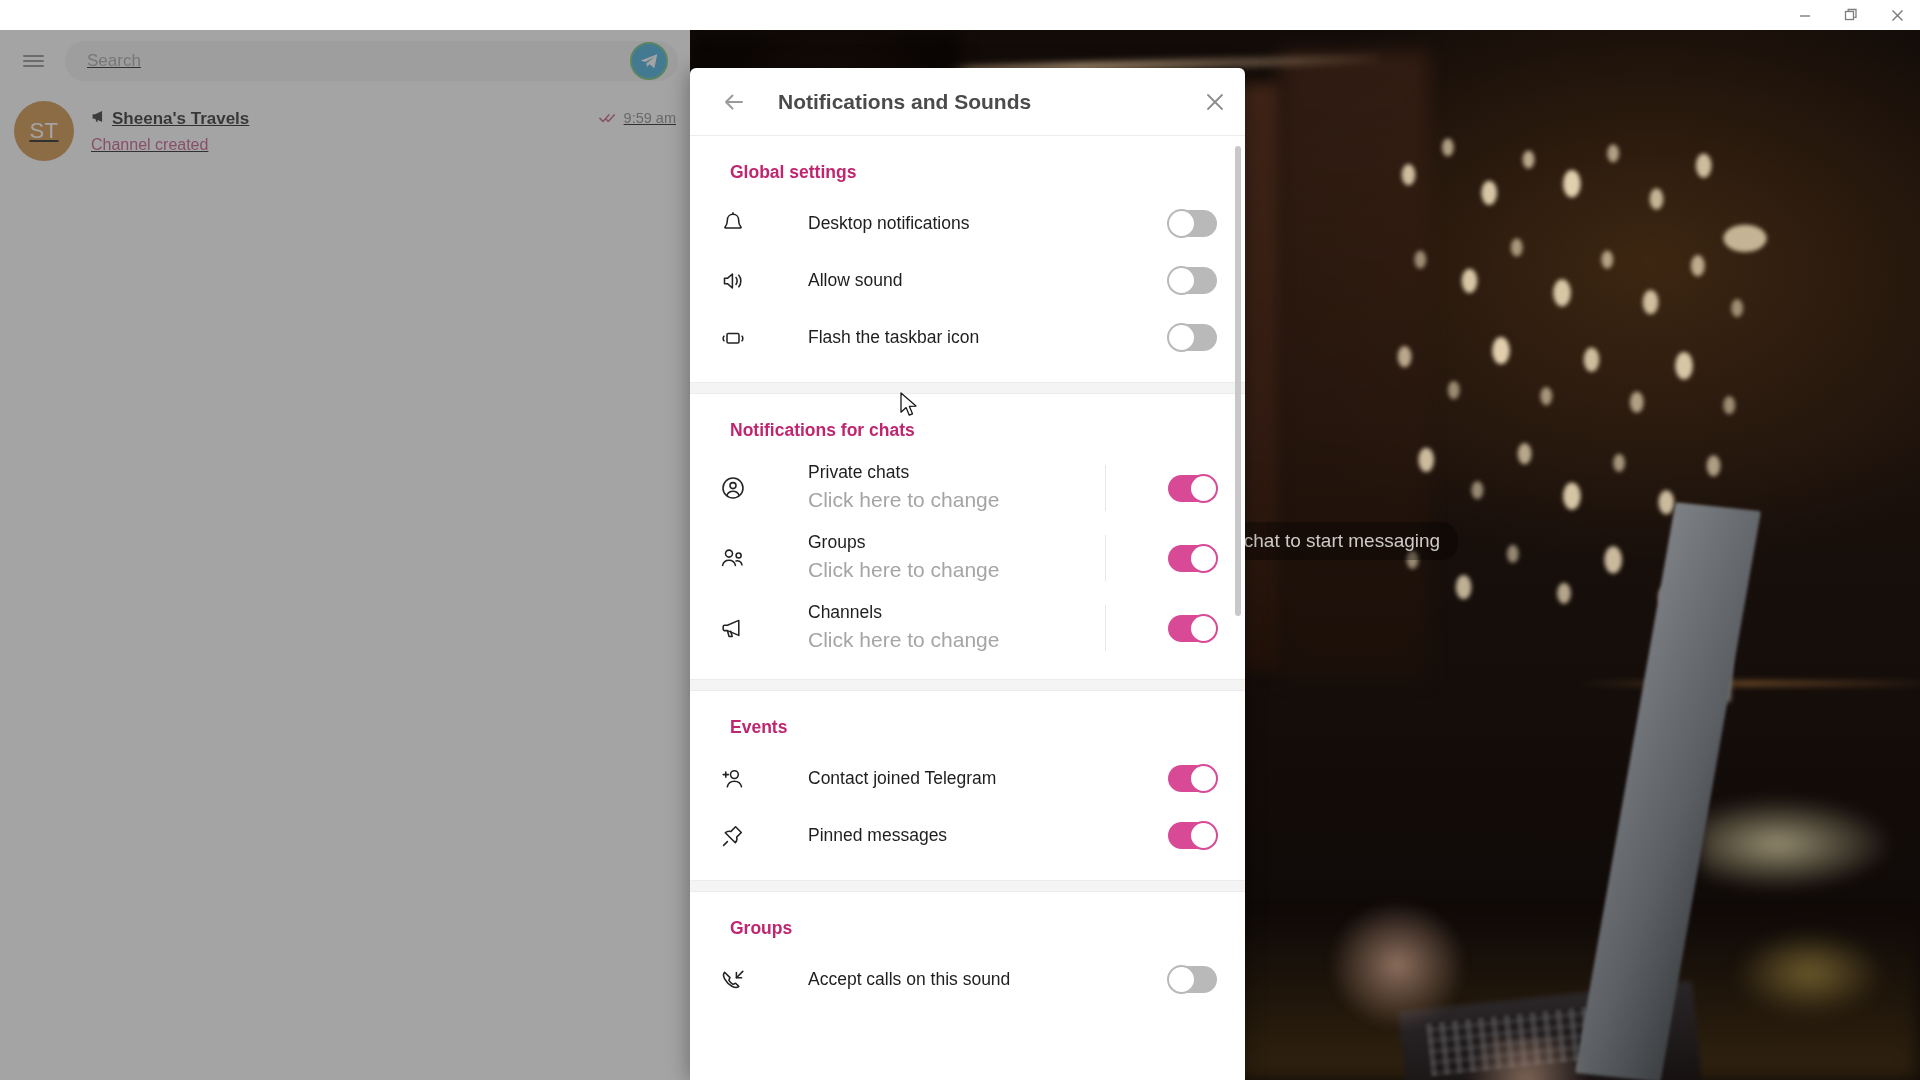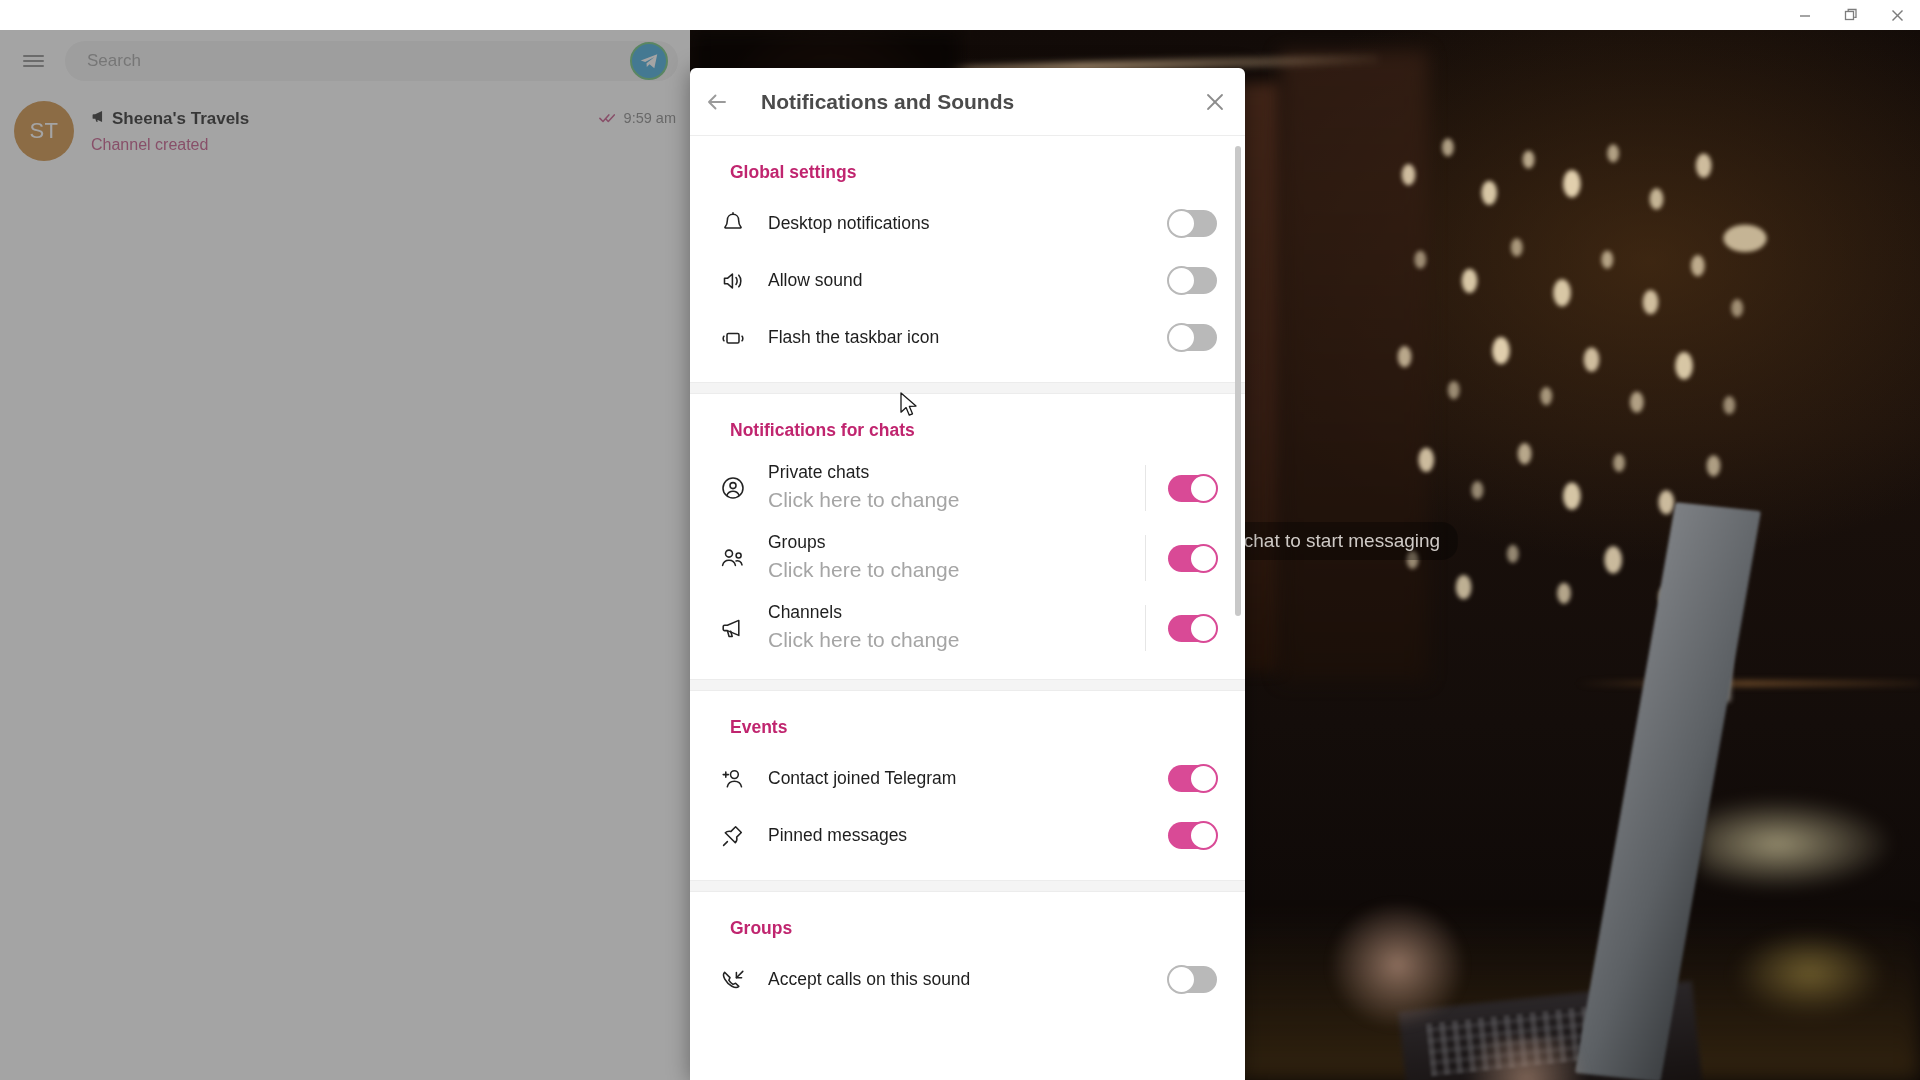--- a/index.html
+++ b/index.html
@@ -40,20 +40,21 @@
   }
   .tb-btn svg { display: block; }
 
   
   .sidebar {
     position: absolute;
     left: 0; top: 30px;
     width: 690px; height: 1050px;
     background: #ffffff;
     overflow: hidden;
+    text-decoration: underline;
   }
   .sidebar-top {
     height: 62px;
     display: flex;
     align-items: center;
     padding: 0 12px 0 10px;
   }
   .hamburger {
     width: 46px; height: 46px;
     display: flex; align-items: center; justify-content: center;
@@ -344,21 +345,21 @@
     display: flex;
     flex-direction: column;
     overflow: hidden;
   }
 
   .dlg-header {
     height: 68px;
     flex: 0 0 auto;
     display: flex;
     align-items: center;
-    padding: 0 8px 0 5px;
+    padding: 0 8px 0 22px;
     border-bottom: 1px solid #ededed;
     position: relative;
   }
   .icon-btn {
     width: 44px; height: 44px;
     display: flex; align-items: center; justify-content: center;
     border-radius: 50%;
     cursor: pointer;
   }
   .dlg-title {
@@ -390,20 +391,21 @@
     padding: 26px 0 12px 32px;
   }
 
   .row {
     display: flex;
     align-items: center;
     min-height: 57px;
     padding: 0 28px 0 0;
     cursor: pointer;
     position: relative;
+    gap: 40px;
   }
   .row.two-line { min-height: 70px; }
 
   .row-icon {
     width: 70px;
     flex: 0 0 auto;
     display: flex;
     align-items: center;
     justify-content: center;
     color: #2b2b2b;

